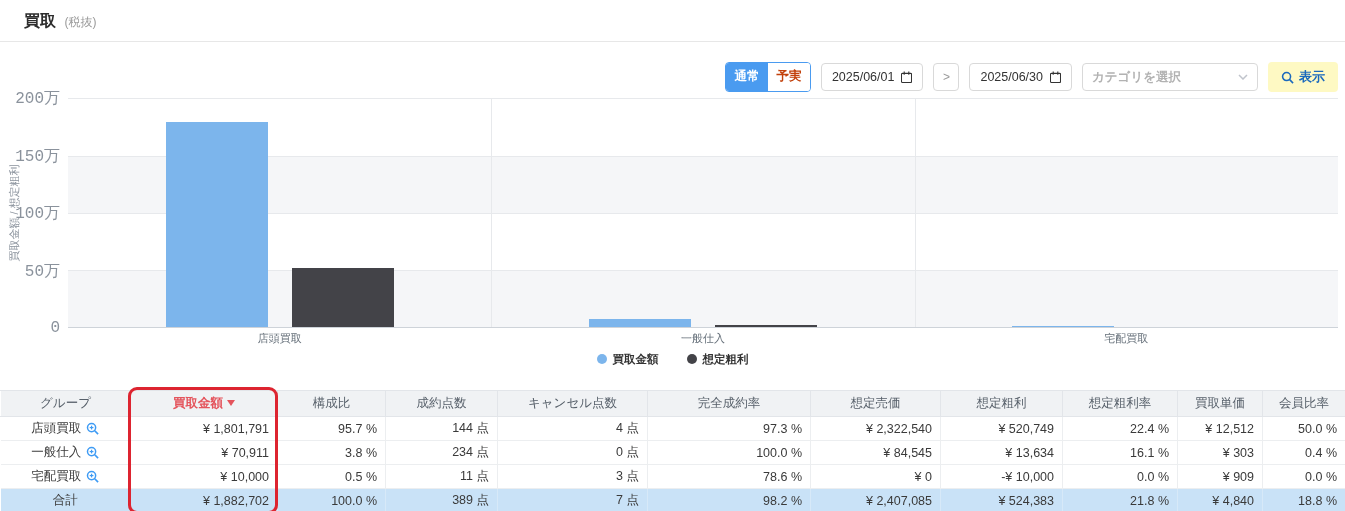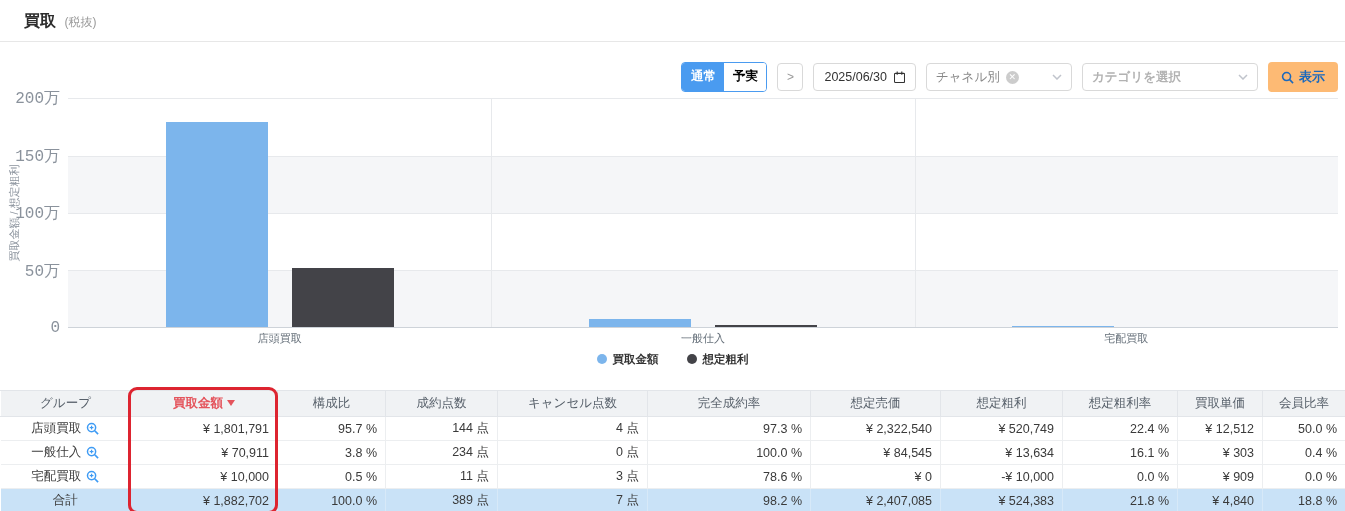--- a/index.html
+++ b/index.html
@@ -9,37 +9,37 @@
   
   .page-header { padding:11px 24px 9px; border-bottom:1px solid #e7e7e7; }
   .page-title { font-size:16px; font-weight:700; color:#2d2d2d; }
   .page-title-suffix { font-size:12px; color:#9a9a9a; margin-left:4px; }
 
   
   .toolbar { display:flex; justify-content:flex-end; align-items:center;
     gap:10px; margin:20px 7px 0 0; height:30px; }
   .toggle-group { display:flex; border:1px solid #4a9bf0; border-radius:4px; overflow:hidden; }
   .toggle-btn { width:42px; height:28px; font-size:12.5px; font-weight:700; line-height:26px;
-    text-align:center; cursor:pointer; background:#fff; color:#000000; }
+    text-align:center; cursor:pointer; background:#fff; color:#c2410c; }
   .toggle-btn.active { background:#4a9bf0; color:#fff; }
   .date-box { display:flex; align-items:center; gap:7px; height:28px; padding:0 10px;
     border:1px solid #d9d9d9; border-radius:4px; font-size:12.5px; color:#333; background:#fff; }
   .arrow-box { width:26px; height:28px; border:1px solid #d9d9d9; border-radius:4px;
     text-align:center; line-height:26px; color:#999; font-size:12px; background:#fff; }
   .select-box { display:flex; align-items:center; height:28px; padding:0 9px;
     border:1px solid #d9d9d9; border-radius:4px; background:#fff; font-size:12.5px; }
   .select-box .grow { flex:1; }
   .sel-channel-by { width:146px; color:#888; }
   .sel-category  { width:176px; color:#b2b2b2;font-weight:bold; }
   .sel-channel   { width:152px; color:#888; }
   .tag-x { display:inline-block; width:13px; height:13px; border-radius:50%;
     background:#ccc; color:#fff; font-size:9px; line-height:13px; text-align:center;
     margin-left:6px; cursor:pointer; }
   .submit-btn { display:flex; align-items:center; gap:5px; height:30px; padding:4px 13px;
-    background:#fdba74; color:#1b69bd; font-size:13px; font-weight:700;
+    background:#fef9c3; color:#1b69bd; font-size:13px; font-weight:700;
     border:none; border-radius:4px; cursor:pointer; }
 
   
   .chart-wrap { margin-top:6px; }
   .chart-body { position:relative; height:230px; }
   .y-axis-title { position:absolute; top:50%; left:14px;
     transform:translate(-50%,-50%) rotate(-90deg); white-space:nowrap;
     font-size:11px; color:#8a929c; }
   .ytick { position:absolute; right:calc(100% - 60px); transform:translateY(-50%);
     font-size:16px; color:#8a929c;font-family:Liberation Mono, monospace; }
@@ -85,35 +85,35 @@
 <div class="page-header">
   <span class="page-title">買取</span>
   <span class="page-title-suffix">(税抜)</span>
 </div>
 
 <div class="toolbar">
   <div class="toggle-group">
     <div class="toggle-btn active">通常</div>
     <div class="toggle-btn">予実</div>
   </div>
+  <div class="date-box">
+    <span>2025/06/01</span>
+    <svg class="cal" width="11" height="12" viewBox="0 0 12 13">
+      <rect x="0.5" y="2.5" width="11" height="10" rx="1" fill="none" stroke="#333" stroke-width="1.2"></rect>
+      <line x1="3.5" y1="0.5" x2="3.5" y2="4" stroke="#333" stroke-width="1.2"></line>
+      <line x1="8.5" y1="0.5" x2="8.5" y2="4" stroke="#333" stroke-width="1.2"></line>
+    </svg>
+  </div>
   <div class="arrow-box">&gt;</div>
   <div class="date-box">
     <span>2025/06/30</span>
     <svg class="cal" width="11" height="12" viewBox="0 0 12 13">
       <rect x="0.5" y="2.5" width="11" height="10" rx="1" fill="none" stroke="#333" stroke-width="1.2"></rect>
       <line x1="3.5" y1="0.5" x2="3.5" y2="4" stroke="#333" stroke-width="1.2"></line>
       <line x1="8.5" y1="0.5" x2="8.5" y2="4" stroke="#333" stroke-width="1.2"></line>
-    </svg>
-  </div>
-  <div class="select-box sel-channel-by">
-    <span>チャネル別</span>
-    <span class="tag-x">✕</span>
-    <span class="grow"></span>
-    <svg width="10" height="6" viewBox="0 0 10 6">
-      <polyline points="1,1 5,5 9,1" fill="none" stroke="#c0c4cc" stroke-width="1.5"></polyline>
     </svg>
   </div>
   <div class="select-box sel-category">
     <span>カテゴリを選択</span>
     <span class="grow"></span>
     <svg width="10" height="6" viewBox="0 0 10 6">
       <polyline points="1,1 5,5 9,1" fill="none" stroke="#c0c4cc" stroke-width="1.5"></polyline>
     </svg>
   </div>
   <button class="submit-btn">

